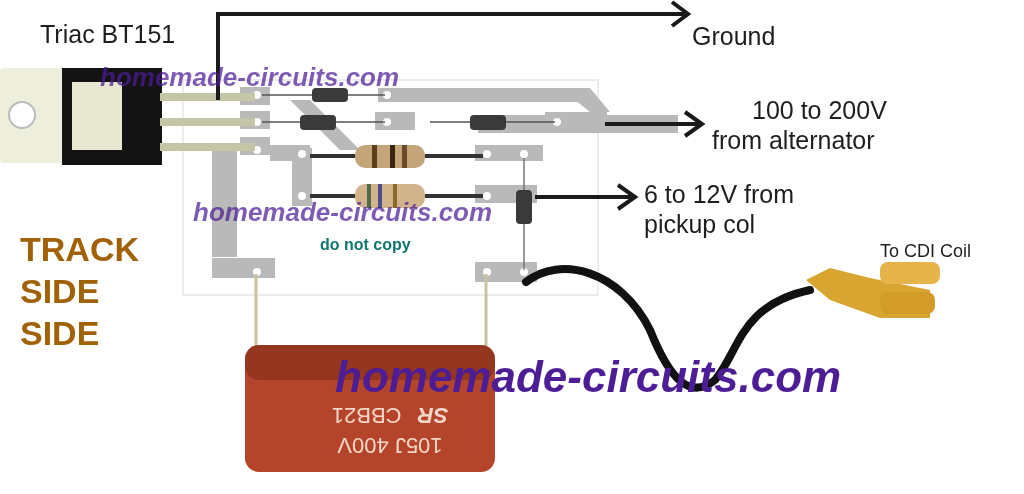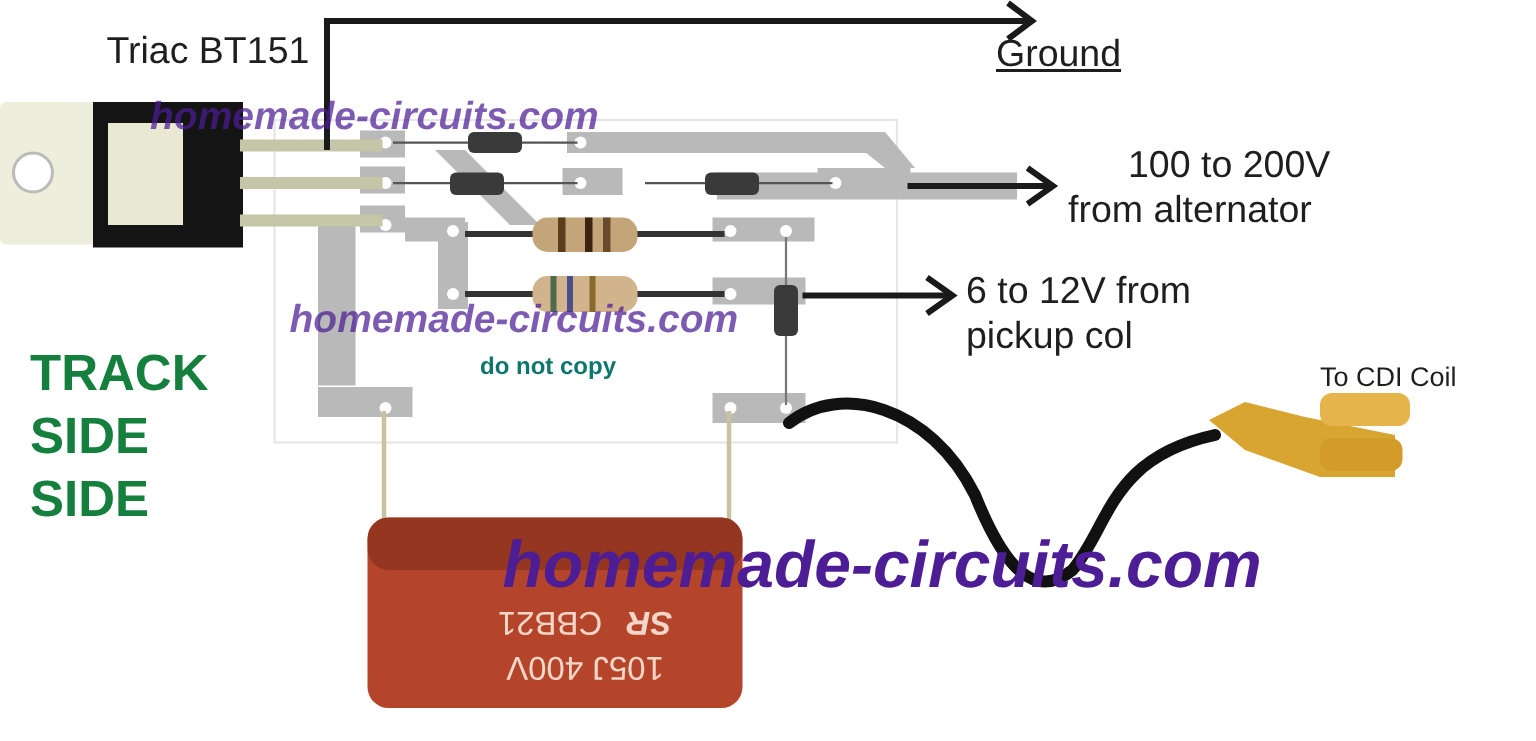--- a/index.html
+++ b/index.html
@@ -1,19 +1,19 @@
 <!DOCTYPE html>
 <html><head>
 <meta charset="utf-8">
 <style>
   html,body{margin:0;padding:0;background:#fff;}
   body{width:1024px;height:494px;position:relative;overflow:hidden;font-family:"Liberation Sans",sans-serif;}
   .abs{position:absolute;}
   .label{color:#1e1e1e;font-size:25px;line-height:28px;white-space:nowrap;}
-  .title{color:#15803d;font-weight:bold;font-size:34px;line-height:42px;}
+  .title{color:#a16207;font-weight:bold;font-size:34px;line-height:42px;}
   .wm{color:#4c1d95;font-weight:bold;white-space:nowrap;font-style:italic;}
   .wm-small{font-size:26px;opacity:.72;}
   .wm-big{font-size:44px;}
   .dnc{font-weight:bold;font-size:16px;color:#0f766e;}
   svg{position:absolute;left:0;top:0;}
 </style>
 </head>
 <body>
 
 <svg width="1024" height="494" viewBox="0 0 1024 494">
@@ -110,23 +110,23 @@
 
   <path d="M526 282 C 560 255, 620 270, 650 330 C 670 380, 690 400, 715 380 C 740 350, 740 305, 810 290" stroke="#111" stroke-width="8" fill="none" stroke-linecap="round"></path>
 
   <g>
     <polygon points="806,280 830,268 870,278 930,290 930,318 880,318 830,300" fill="#d9a531"></polygon>
     <rect x="880" y="262" width="60" height="22" rx="8" fill="#e5b44a"></rect>
     <rect x="880" y="292" width="55" height="22" rx="8" fill="#d39b28"></rect>
   </g>
 </svg>
 
-<div class="abs label" style="left:40px;top:20px;margin-left:31px;">Triac BT151</div>
+<div class="abs label" style="left:40px;top:20px;">Triac BT151</div>
 
-<div class="abs label" style="left:664px;top:22px;text-decoration:underline;">Ground</div>
+<div class="abs label" style="left:692px;top:22px;">Ground</div>
 
 <div class="abs label" style="left:712px;top:96px;margin-left:40px;">100 to 200V</div>
 <div class="abs label" style="left:712px;top:126px;">from alternator</div>
 
 <div class="abs label" style="left:644px;top:180px;">6 to 12V from</div>
 <div class="abs label" style="left:644px;top:210px;">pickup col</div>
 
 <div class="abs label" style="left:880px;top:237px;font-size:18px;">To CDI Coil</div>
 
 <div class="abs title" style="left:20px;top:228px;">

